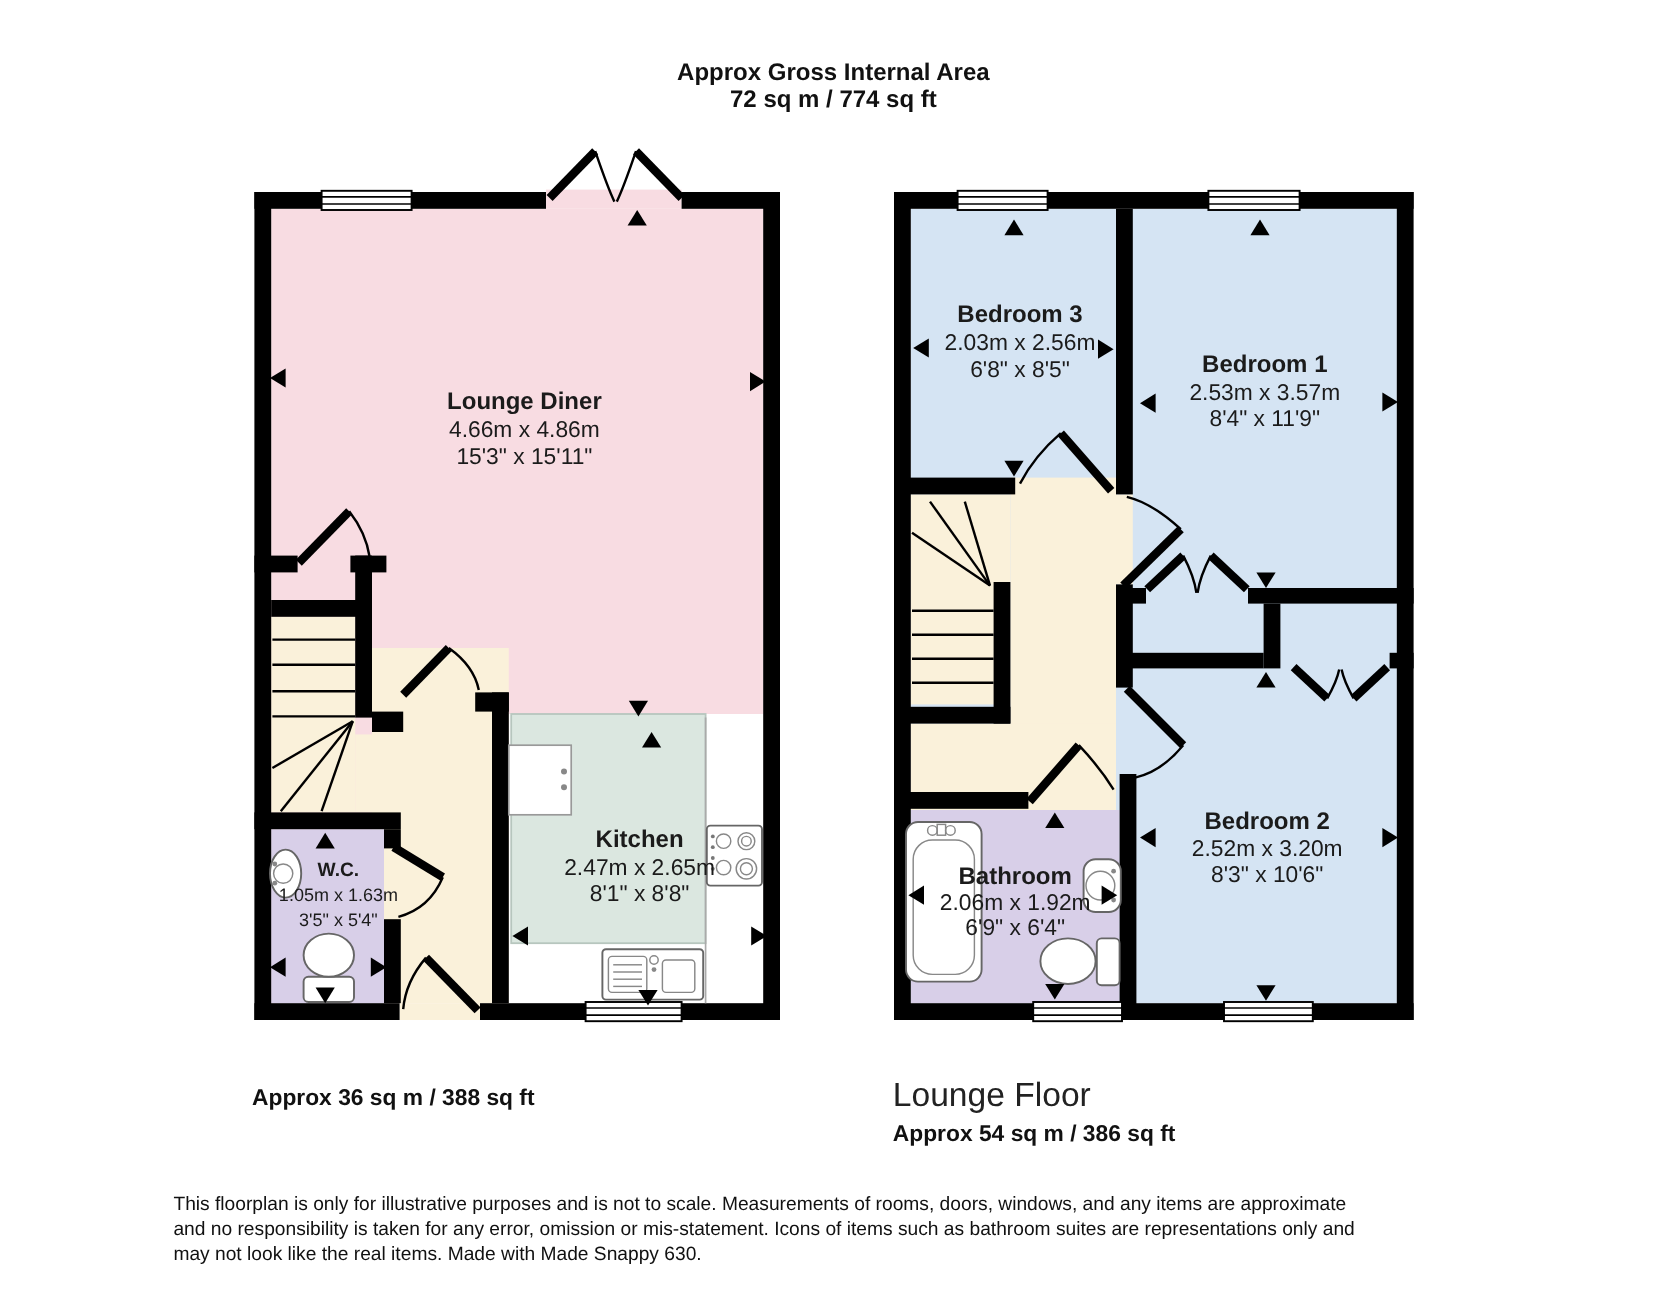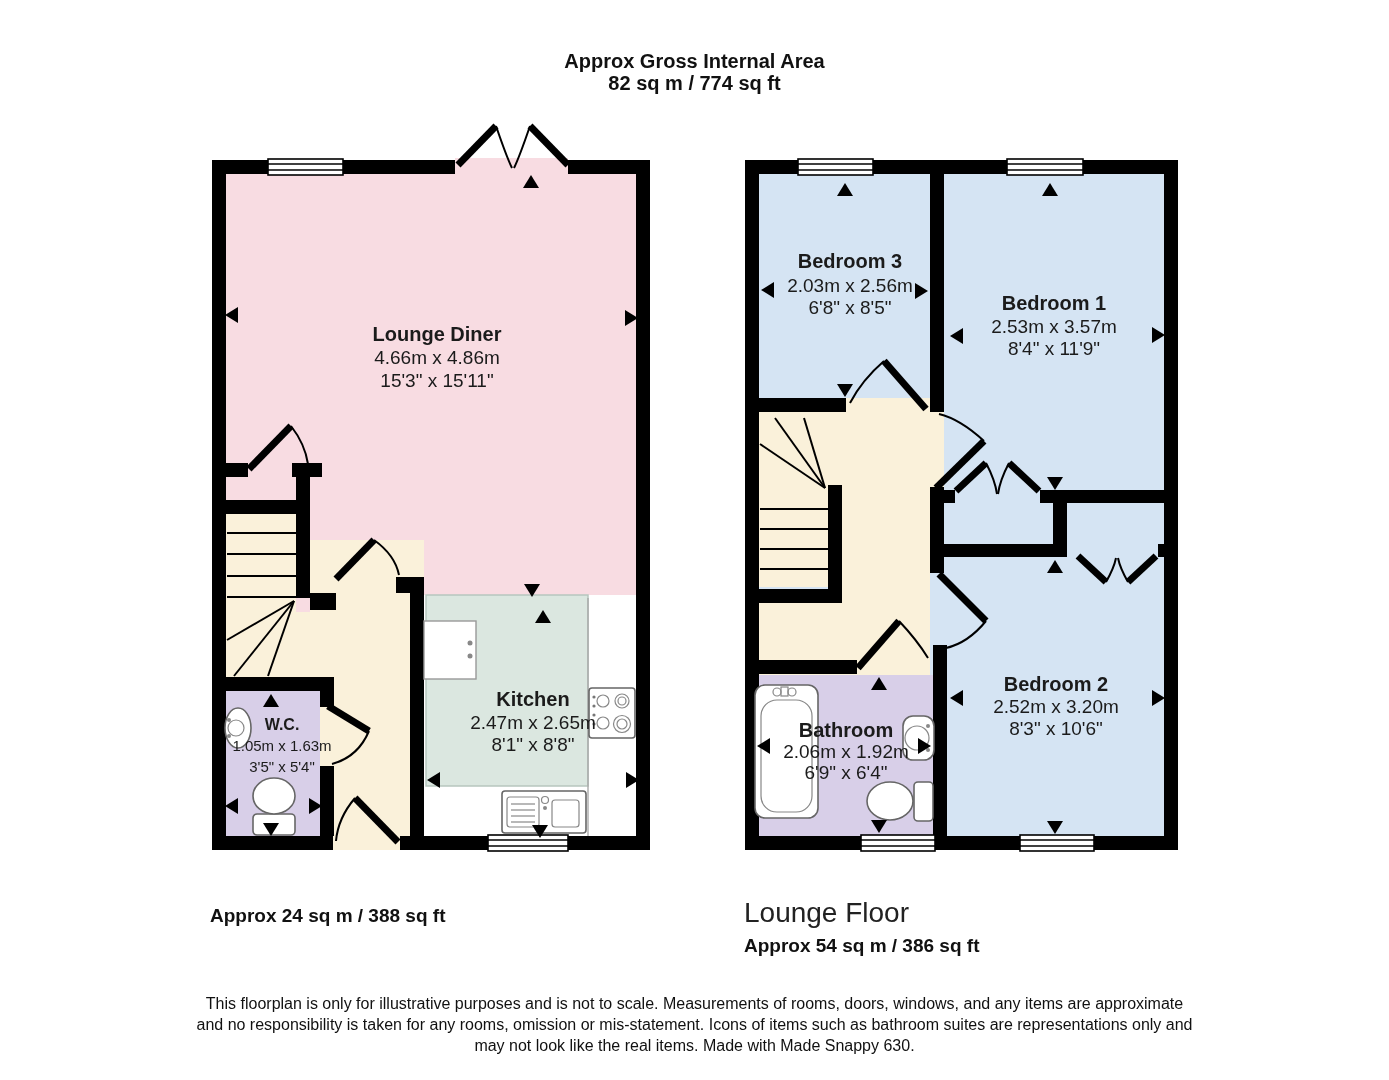--- a/index.html
+++ b/index.html
@@ -6,21 +6,21 @@
   .canvas{position:relative;width:1389px;height:1080px;background:#fff;overflow:hidden;
           font-family:"Liberation Sans", sans-serif;color:#1a1a1a;}
   .title-block{position:absolute;top:50px;left:0;width:100%;text-align:center;
                font-weight:bold;font-size:20px;line-height:22px;color:#111;}
   .floor-caption{position:absolute;width:420px;}
   .floor-caption .floor-name{font-size:28px;color:#222;line-height:30px;}
   .floor-caption .floor-area{font-size:19px;font-weight:bold;color:#111;margin-top:7px;}
   .caption-ground{left:210px;top:898px;}
   .caption-first{left:744px;top:898px;}
   .disclaimer{position:absolute;top:993px;left:50%;transform:translateX(-50%);
-              width:1100px;text-align:center;font-size:16px;line-height:21px;color:#111;}
+              width:1100px;font-size:16px;line-height:21px;color:#111;}
   svg{position:absolute;top:0;left:0;}
   svg text{font-family:"Liberation Sans", sans-serif;fill:#1b1b1b;}
   .room-name{font-weight:bold;font-size:20px;text-anchor:middle;}
   .room-dim{font-size:19px;text-anchor:middle;}
   .room-name-sm{font-weight:bold;font-size:16px;text-anchor:middle;}
   .room-dim-sm{font-size:15px;text-anchor:middle;}
   .wall{fill:#000;}
   .leaf{stroke:#000;stroke-width:7;stroke-linecap:butt;}
   .swing{stroke:#000;stroke-width:2;fill:none;}
   .tread{stroke:#000;stroke-width:2;}
@@ -30,21 +30,21 @@
   .winline{stroke:#000;stroke-width:1.4;}
   .arrow{fill:#000;}
 </style>
 </head>
 <body>
 
 <div class="canvas">
 
   <div class="title-block">
     <div>Approx Gross Internal Area</div>
-    <div>82 sq m / 774 sq ft</div>
+    <div>72 sq m / 774 sq ft</div>
   </div>
 
   <svg width="1389" height="1080" viewBox="0 0 1389 1080">
 
     <g>
 
       <g>
         <rect x="226" y="174" width="410" height="662" fill="#F8DCE2"></rect>
         <rect x="455" y="158" width="113" height="16" fill="#F8DCE2"></rect>
         <rect x="424" y="595" width="212" height="241" fill="#ffffff"></rect>
@@ -344,27 +344,27 @@
         <text class="room-dim" x="1056" y="713">2.52m x 3.20m</text>
         <text class="room-dim" x="1056" y="735">8'3" x 10'6"</text>
         <text class="room-name" x="846" y="737">Bathroom</text>
         <text class="room-dim" x="846" y="758">2.06m x 1.92m</text>
         <text class="room-dim" x="846" y="779">6'9" x 6'4"</text>
       </g>
     </g>
   </svg>
 
   <div class="floor-caption caption-ground">
-    <div class="floor-area">Approx 24 sq m / 388 sq ft</div>
+    <div class="floor-area">Approx 36 sq m / 388 sq ft</div>
   </div>
 
   <div class="floor-caption caption-first">
     <div class="floor-name">Lounge Floor</div>
     <div class="floor-area">Approx 54 sq m / 386 sq ft</div>
   </div>
 
   <div class="disclaimer">
     <div>This floorplan is only for illustrative purposes and is not to scale. Measurements of rooms, doors, windows, and any items are approximate</div>
-    <div>and no responsibility is taken for any rooms, omission or mis-statement. Icons of items such as bathroom suites are representations only and</div>
+    <div>and no responsibility is taken for any error, omission or mis-statement. Icons of items such as bathroom suites are representations only and</div>
     <div>may not look like the real items. Made with Made Snappy 630.</div>
   </div>
 
 </div>
 
 </body></html>

